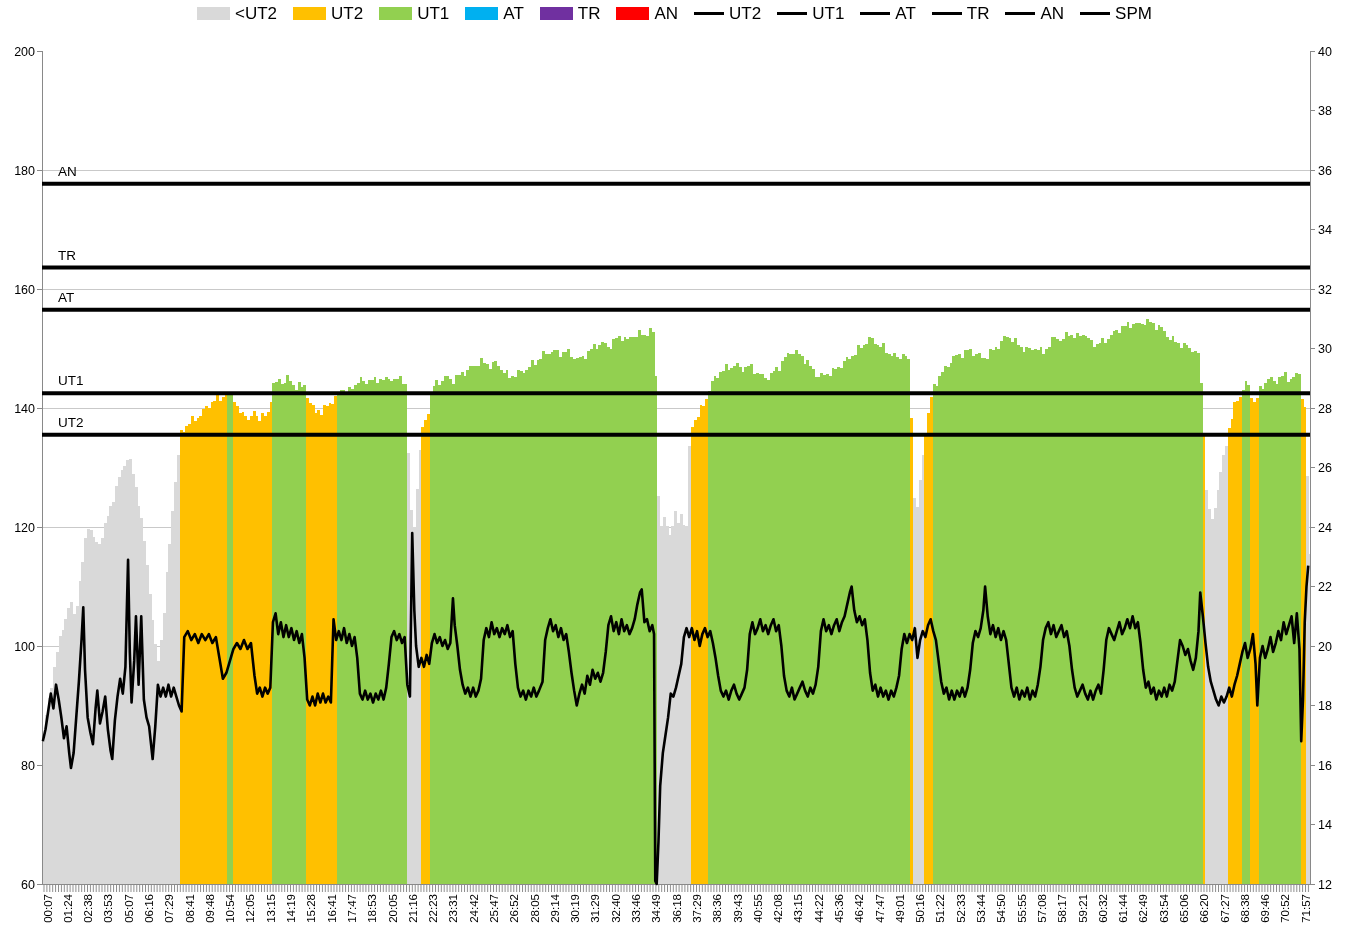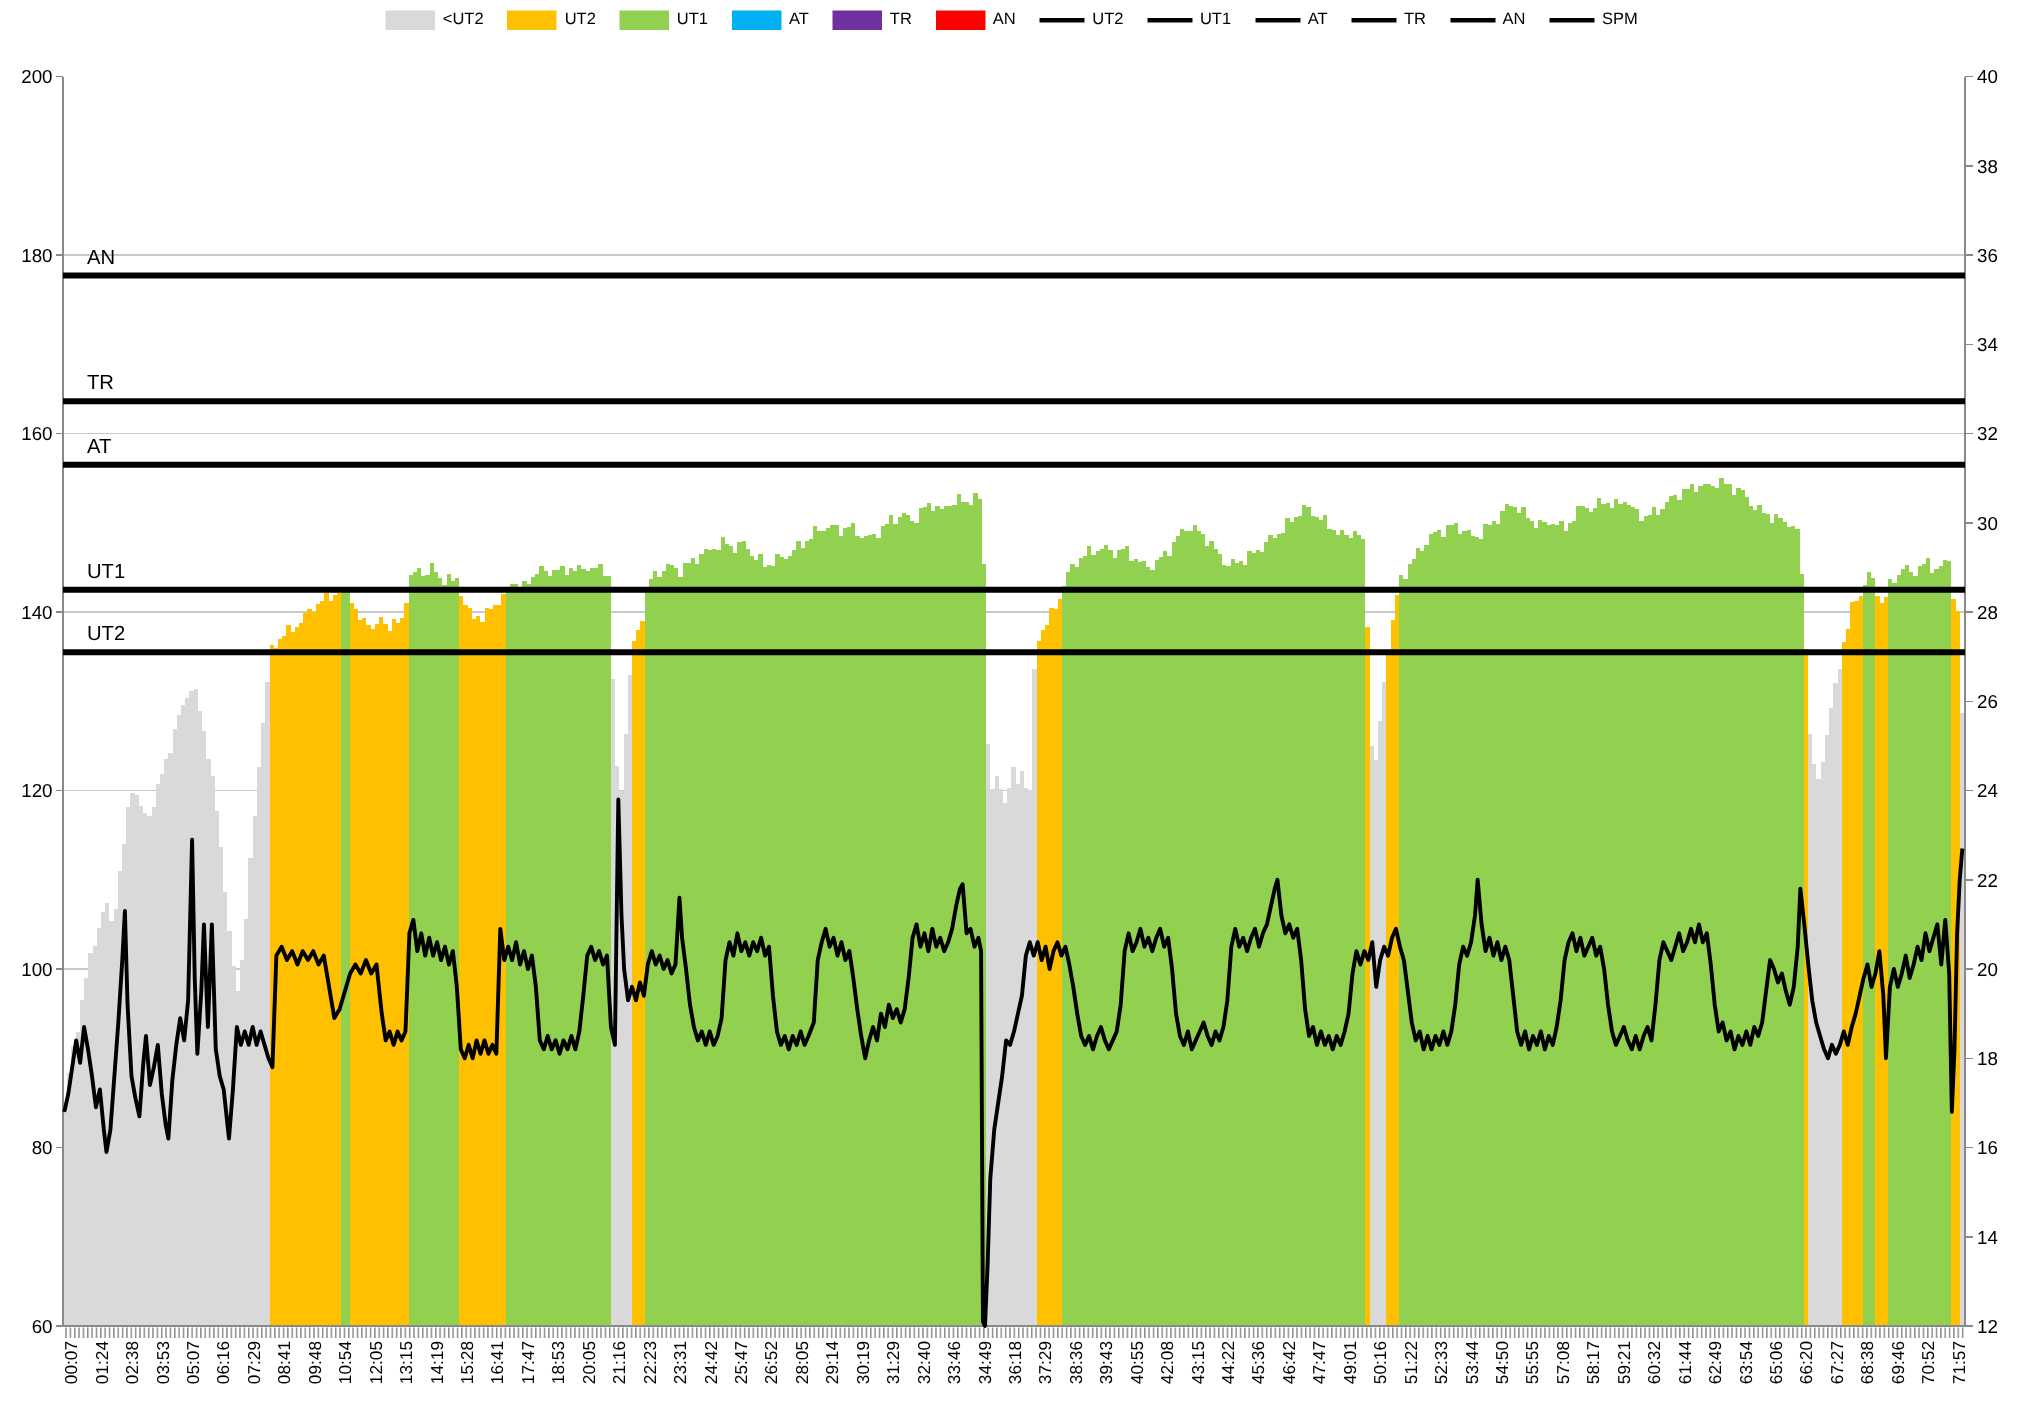--- a/index.html
+++ b/index.html
@@ -3,21 +3,21 @@
 <meta charset="utf-8">
 <style>
   html,body{margin:0;padding:0;width:1349px;height:939px;background:#ffffff;overflow:hidden;
     font-family:"Liberation Sans",sans-serif;}
   #page{position:relative;width:1349px;height:939px;background:#fff;}
   #legend{position:absolute;top:7px;left:0;width:100%;display:flex;justify-content:center;
     align-items:center;gap:0;}
   .legend-item{display:flex;align-items:center;margin:0 8px;}
   .legend-swatch{width:33px;height:13px;margin-right:5px;}
   .legend-linesample{width:30px;height:3.5px;background:#000;margin-right:5px;}
-  .legend-label{font-size:11px;color:#000;line-height:13px;white-space:nowrap;}
+  .legend-label{font-size:17px;color:#000;line-height:13px;white-space:nowrap;}
   #chart-svg{position:absolute;left:0;top:0;}
   text{fill:#000;}
 </style>
 </head>
 <body>
 
 <div id="page">
   <div id="legend">
       <div class="legend-item">
         <span class="legend-swatch" style="background: rgb(217, 217, 217);"></span>

